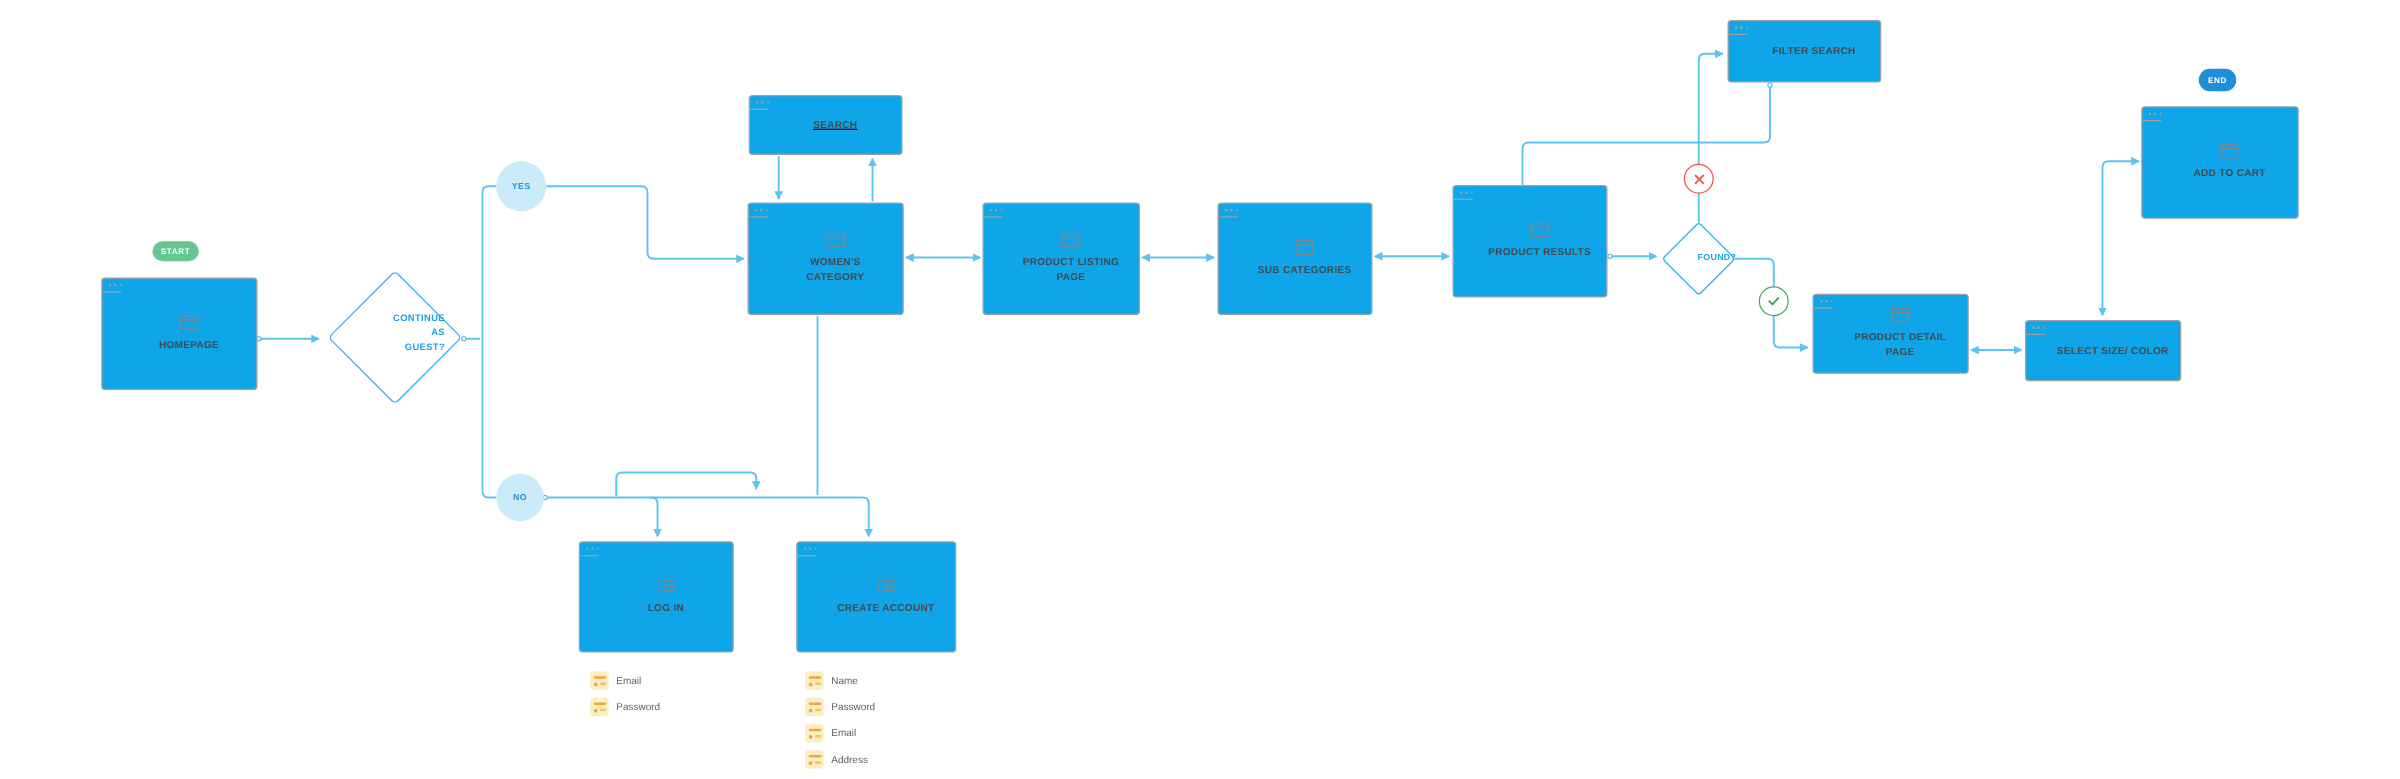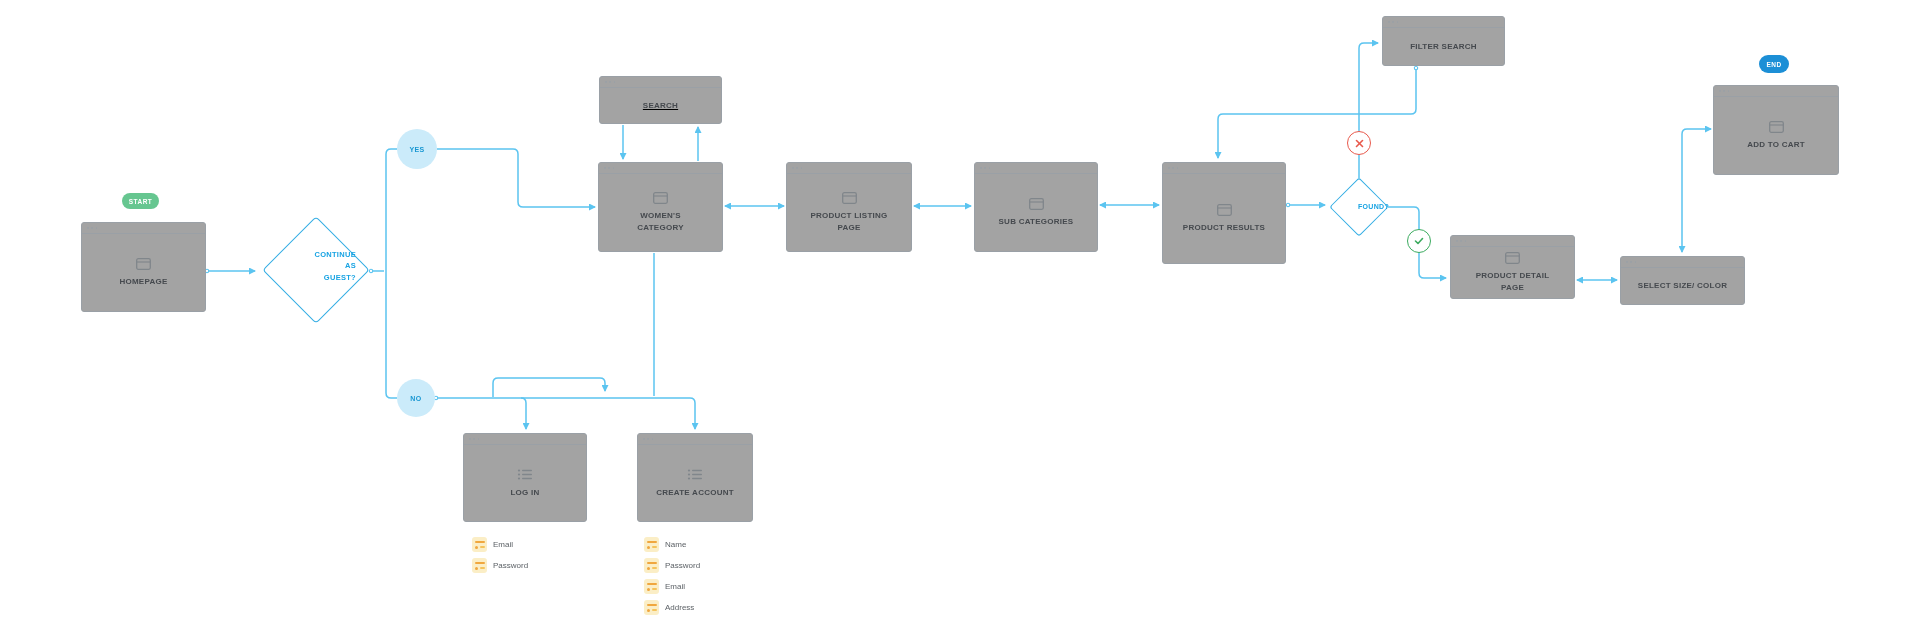--- a/index.html
+++ b/index.html
@@ -1,19 +1,19 @@
 <!DOCTYPE html>
 <html><head>
 <meta charset="utf-8">
 <style>
   html,body{margin:0;padding:0;background:#fff;}
   body{font-family:"Liberation Sans","DejaVu Sans",sans-serif;}
   #canvas{position:relative;width:1920px;height:623px;background:#ffffff;overflow:hidden;}
   svg.wires{position:absolute;left:0;top:0;z-index:1;}
-  .screen{position:absolute;background:#a3a3a3;border:1.4px solid #9AA0A6;border-radius:3px;z-index:2;box-sizing:border-box;display:flex;flex-direction:column;justify-content:space-between;}
+  .screen{position:absolute;background:#0ea5e9;border:1.4px solid #9AA0A6;border-radius:3px;z-index:2;box-sizing:border-box;display:flex;flex-direction:row;justify-content:space-between;}
   .tbar{height:10px;border-bottom:1.4px solid #9AA0A6;display:flex;align-items:center;padding-left:5px;gap:2.5px;flex:none;}
   .tbar i{width:1.8px;height:1.8px;border-radius:50%;background:#9AA0A6;display:block;}
   .sbody{flex:1;display:flex;flex-direction:column;align-items:center;justify-content:center;gap:6px;padding:2px;}
   .slabel{font-size:8px;font-weight:700;color:#45494E;letter-spacing:.25px;text-align:center;white-space:pre-line;line-height:1.5;}
   .diamond{position:absolute;background:#fff;border:1.4px solid #33ADE4;border-radius:4px;transform:rotate(45deg);z-index:2;box-sizing:border-box;}
   .dtext{position:absolute;z-index:3;font-size:7.5px;font-weight:700;color:#17A3E3;letter-spacing:.3px;text-align:right;white-space:pre-line;line-height:1.5;}
   .bubble{position:absolute;border-radius:50%;background:#CBEBFA;z-index:3;display:flex;align-items:center;justify-content:center;font-size:7px;font-weight:700;color:#1897D2;letter-spacing:.4px;}
   .pill{position:absolute;border-radius:9px;z-index:3;display:flex;align-items:center;justify-content:center;font-size:6.5px;font-weight:700;color:#fff;letter-spacing:.5px;}
   .statusc{position:absolute;width:24px;height:24px;border-radius:50%;background:#fff;z-index:3;display:flex;align-items:center;justify-content:center;box-sizing:border-box;}
   .fieldlist{position:absolute;z-index:2;display:flex;flex-direction:column;gap:6px;}
@@ -135,21 +135,21 @@
       </div>
     <div class="sbody">
       <svg width="15" height="12">
           <rect x="0.7" y="0.7" width="13.6" height="10.6" rx="1.5" fill="none" stroke="#80868B" stroke-width="1.3"></rect>
           <line x1="0.7" y1="4" x2="14.3" y2="4" stroke="#80868B" stroke-width="1.1"></line>
         </svg>
       <div class="slabel">SUB CATEGORIES</div>
     </div>
   </div>
 
-  <div class="screen" style="left:1162px;top:162px;width:124px;height:102px;">
+  <div class="screen" style="left:1162px;top:148px;width:124px;height:90px;">
     <div class="tbar">
         <i></i>
         <i></i>
         <i></i>
       </div>
     <div class="sbody">
       <svg width="15" height="12">
           <rect x="0.7" y="0.7" width="13.6" height="10.6" rx="1.5" fill="none" stroke="#80868B" stroke-width="1.3"></rect>
           <line x1="0.7" y1="4" x2="14.3" y2="4" stroke="#80868B" stroke-width="1.1"></line>
         </svg>
@@ -224,21 +224,21 @@
             <circle cx="2" cy="6.5" r="1.1"></circle>
             <rect x="5" y="5.7" width="10" height="1.6" rx="0.8"></rect>
             <circle cx="2" cy="10.5" r="1.1"></circle>
             <rect x="5" y="9.7" width="10" height="1.6" rx="0.8"></rect>
           </g>
         </svg>
       <div class="slabel">LOG IN</div>
     </div>
   </div>
 
-  <div class="screen" style="left:637px;top:433px;width:116px;height:89px;">
+  <div class="screen" style="left:637px;top:433px;width:128px;height:89px;">
     <div class="tbar">
         <i></i>
         <i></i>
         <i></i>
       </div>
     <div class="sbody">
       <svg width="16" height="13">
           <g fill="#80868B">
             <circle cx="2" cy="2.5" r="1.1"></circle>
             <rect x="5" y="1.7" width="10" height="1.6" rx="0.8"></rect>

